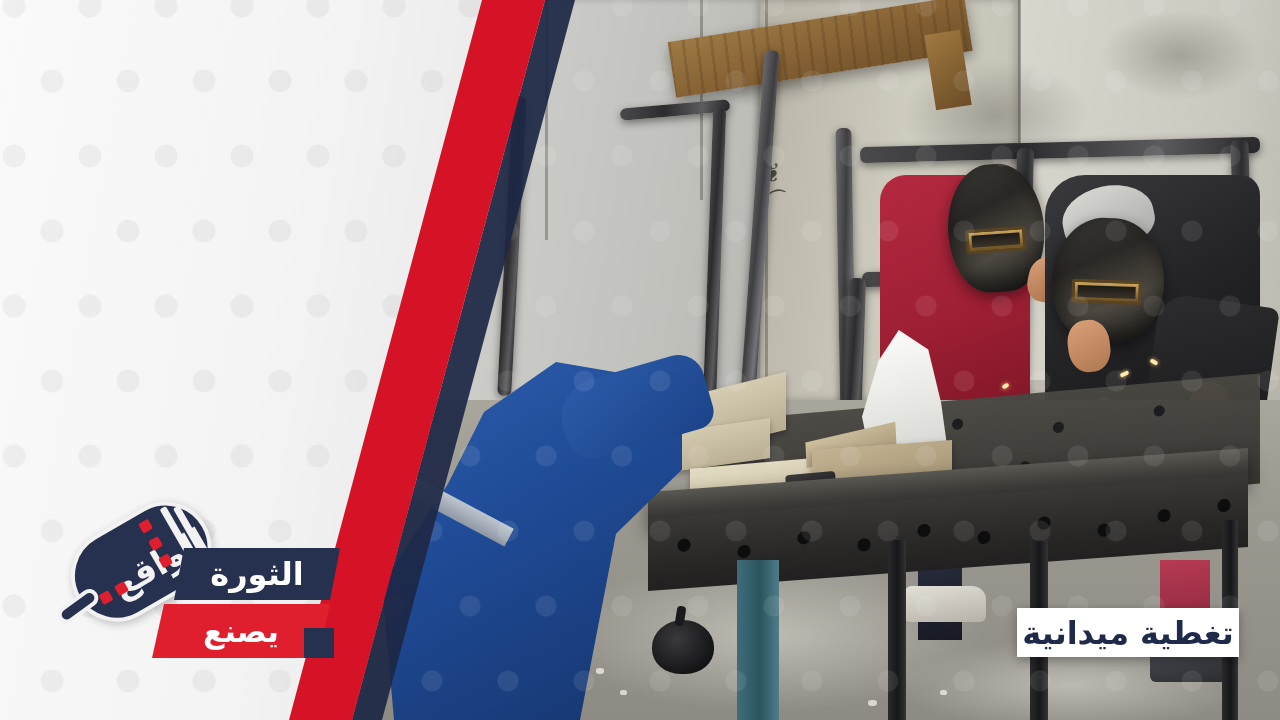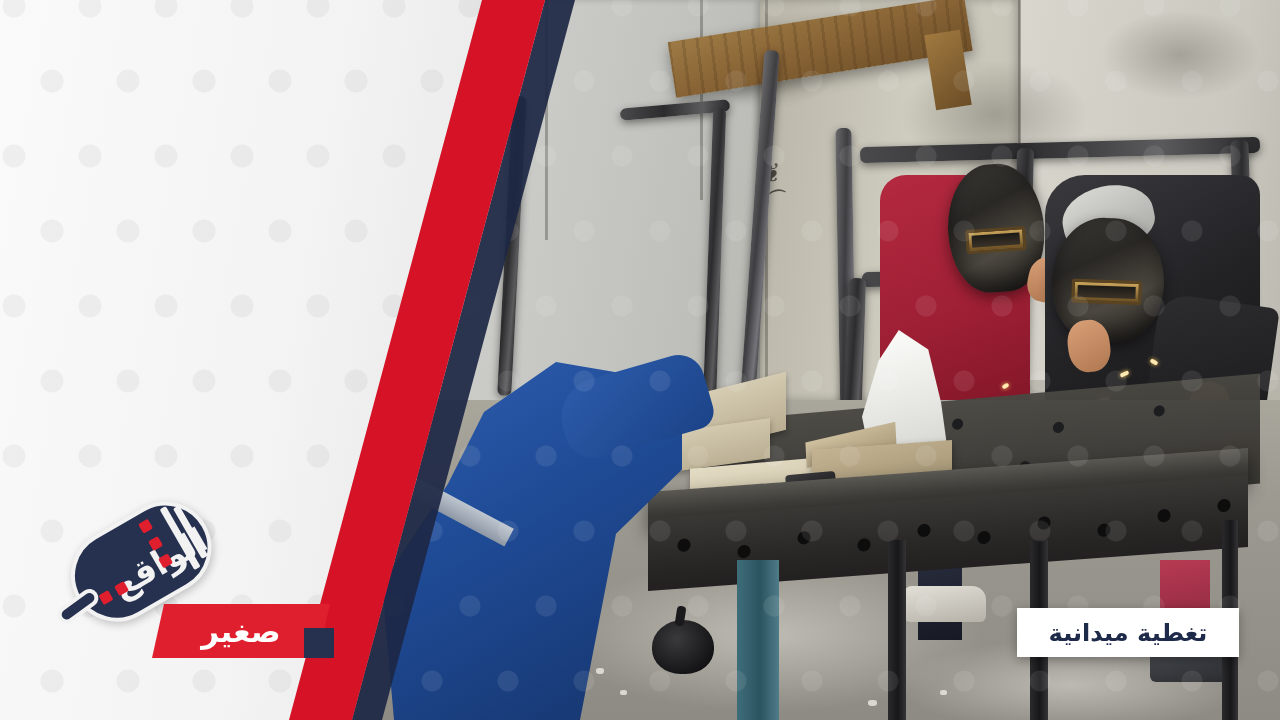--- a/index.html
+++ b/index.html
@@ -366,21 +366,21 @@
     background:#26304f;
   }
 
   
   .badge {
     position:absolute; left:1017px; top:608px; width:222px; height:49px;
     background:#ffffff; display:flex; align-items:center; justify-content:center;
     box-shadow:0 3px 10px rgba(0,0,0,.3);
   }
   .badge span {
-    color:#1e2a4a; font-size:24px; font-weight:bold; direction:rtl;
+    color:#1e2a4a; font-size:32px; font-weight:bold; direction:rtl;
     letter-spacing:0px;
   }
 </style>
 </head>
 <body>
 
 <div id="stage">
 
   <div class="photo">
 
@@ -503,22 +503,25 @@
       <div class="mic-handle"></div>
       <div class="mic-grill" style="left:130px;top:18px;width:7px;height:70px;"></div>
       <div class="mic-grill" style="left:142px;top:24px;width:7px;height:58px;"></div>
       <div class="mic-red" style="left:104px;top:20px;width:11px;height:11px;"></div>
       <div class="mic-red" style="left:104px;top:40px;width:11px;height:11px;"></div>
       <div class="mic-red" style="left:104px;top:60px;width:11px;height:11px;"></div>
       <div class="mic-red" style="left:34px;top:62px;width:11px;height:11px;"></div>
       <div class="mic-red" style="left:52px;top:62px;width:11px;height:11px;"></div>
     </div>
 
+    <div class="brand-top">
+      <span>الثورة</span>
+    </div>
     <div class="brand-bottom">
-      <span>صغير</span>
+      <span>يصنع</span>
     </div>
     <div class="brand-dot"></div>
   </div>
 
   <div class="badge">
     <span>تغطية ميدانية</span>
   </div>
 
 </div>
 

